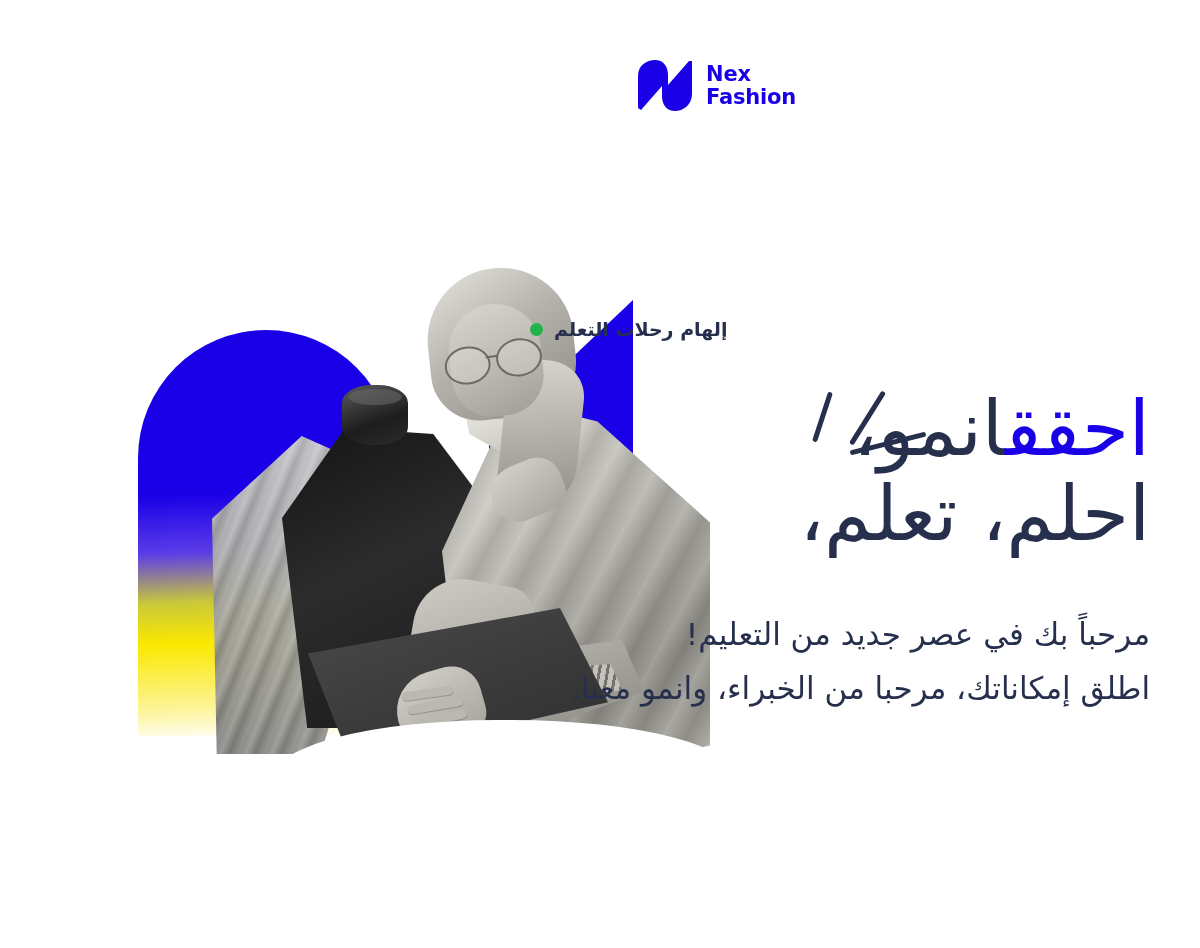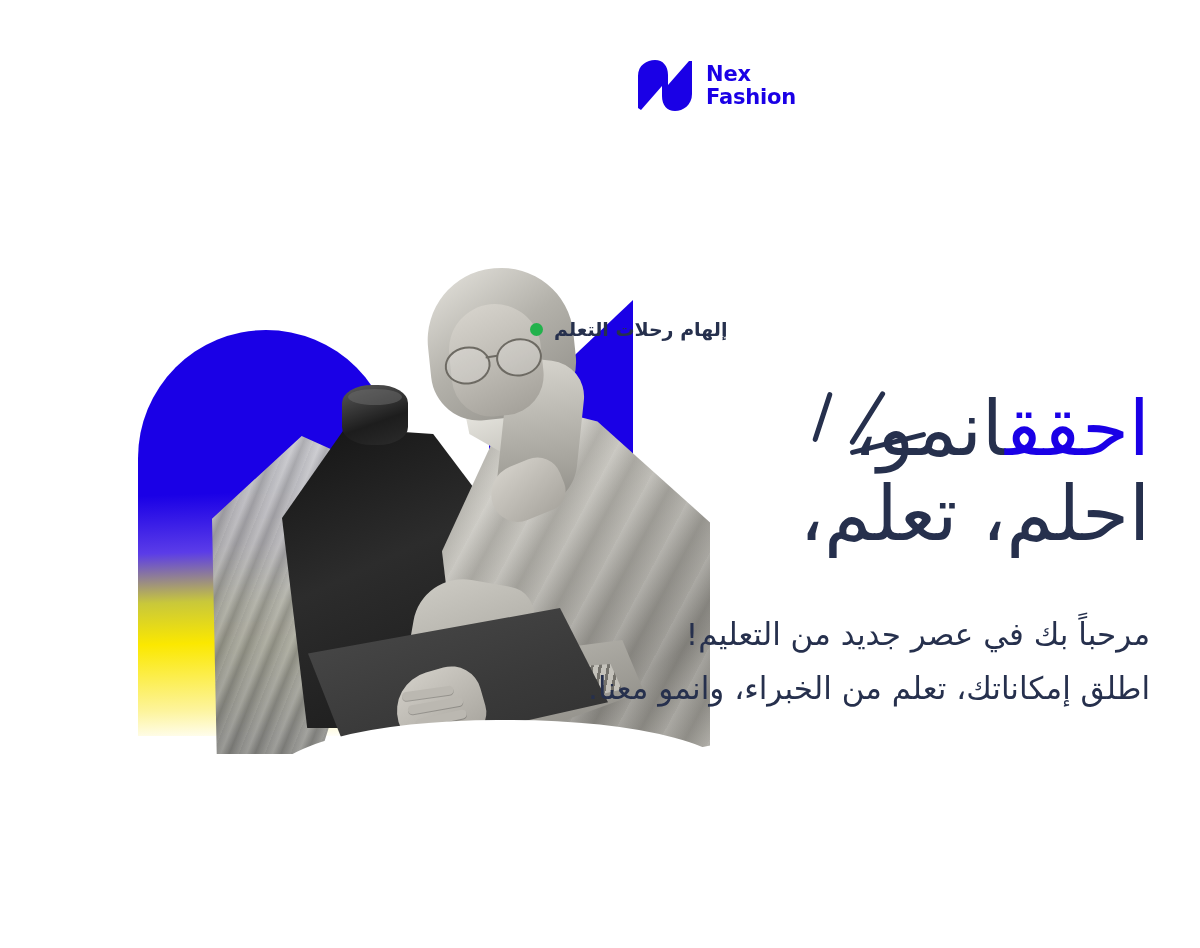--- a/index.html
+++ b/index.html
@@ -436,18 +436,18 @@
       <span class="eyebrow-text">إلهام رحلات التعلم</span>
     </div>
 
     <h1 class="headline">
       <span class="line"><span class="accent">احقق</span><span>انمو،</span></span>
       <span class="line">احلم، تعلم،</span>
     </h1>
 
     <p class="subcopy">
       <span class="line">مرحباً بك في عصر جديد من التعليم!</span>
-      <span class="line">اطلق إمكاناتك، تعلم من الخبراء، وانمو معنا.</span>
+      <span class="line">اطلق إمكاناتك، مرحبا من الخبراء، وانمو معنا.</span>
     </p>
 
   </div>
 
 </div>
 
 </body></html>

